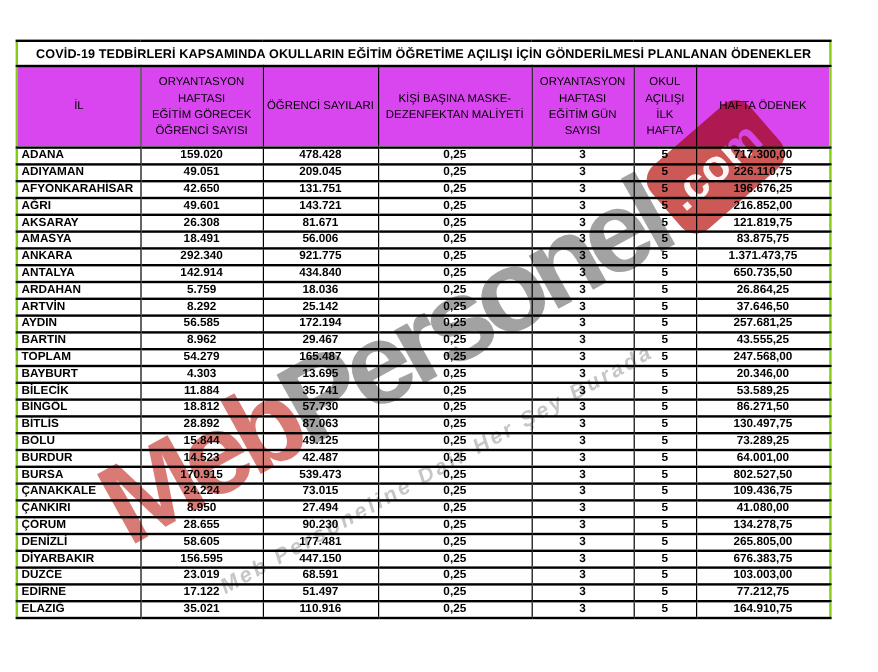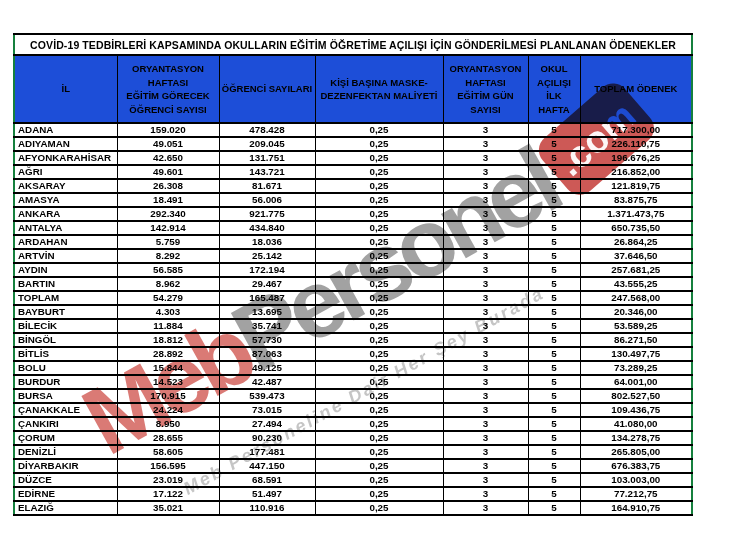--- a/index.html
+++ b/index.html
@@ -10,30 +10,30 @@
   .sheet{position:absolute;left:13px;top:33px;}
   table.grid{border-collapse:collapse;table-layout:fixed;width:678px;background:#fff;}
   table.grid th, table.grid td{
     border:solid #000;border-width:2px 1px;overflow:hidden;
   }
   th.title-cell{
     height:19px;font-size:10.5px;font-weight:bold;text-align:center;
     letter-spacing:.1px;padding:0 4px;border-width:3px 2px 2px 2px;
   }
   tr.hdr th{
-    height:66px;font-size:9.5px;font-weight:bold;text-align:center;vertical-align:middle;
-    white-space:pre-line;line-height:13.5px;padding:0 2px;background:#1d4ed8;
+    height:66px;font-size:9.5px;font-weight:normal;text-align:center;vertical-align:middle;
+    white-space:pre-line;line-height:13.5px;padding:0 2px;background:#d946ef;
   }
   tbody td{
     height:12px;line-height:12px;font-size:9.8px;font-weight:bold;
     text-align:center;padding:0 2px;white-space:nowrap;
   }
   tbody td.c0{text-align:left;padding-left:3px;}
   
-  table.grid{border:2px solid #15803d;padding-left:11px;}
+  table.grid{border:2px solid #84cc16;padding-left:11px;}
   
   .watermark{position:absolute;left:0;top:0;width:732px;height:560px;pointer-events:none;
     mix-blend-mode:multiply;z-index:5;}
   .wm-main{
     position:absolute;left:115px;top:374px;white-space:nowrap;
     font-size:96px;line-height:96px;font-weight:bold;letter-spacing:-7px;
     transform:rotate(-29deg);transform-origin:0 100%;
   }
   .wm-red{color:rgba(201,59,52,0.68);}
   .wm-gray{color:rgba(105,105,105,0.62);}
@@ -76,21 +76,21 @@
 ÖĞRENCİ SAYISI</th>
           <th>ÖĞRENCİ SAYILARI</th>
           <th>KİŞİ BAŞINA MASKE-
 DEZENFEKTAN MALİYETİ</th>
           <th>ORYANTASYON
 HAFTASI
 EĞİTİM GÜN
 SAYISI</th>
           <th>OKUL AÇILIŞI
 İLK HAFTA</th>
-          <th>TOPLAM ÖDENEK</th>
+          <th>HAFTA ÖDENEK</th>
         </tr>
     </thead>
     <tbody id="body-rows">
         <tr>
           <td class="c0">ADANA</td>
           <td class="c1">159.020</td>
           <td class="c2">478.428</td>
           <td class="c3">0,25</td>
           <td class="c4">3</td>
           <td class="c5">5</td>

